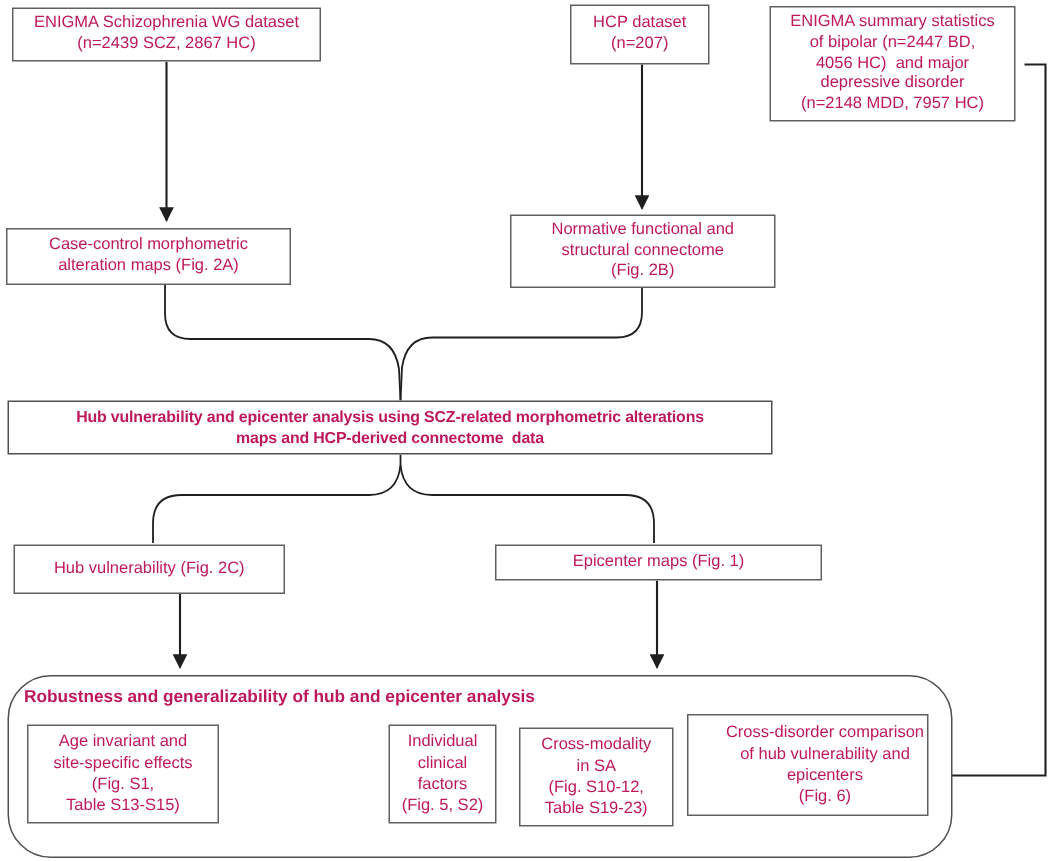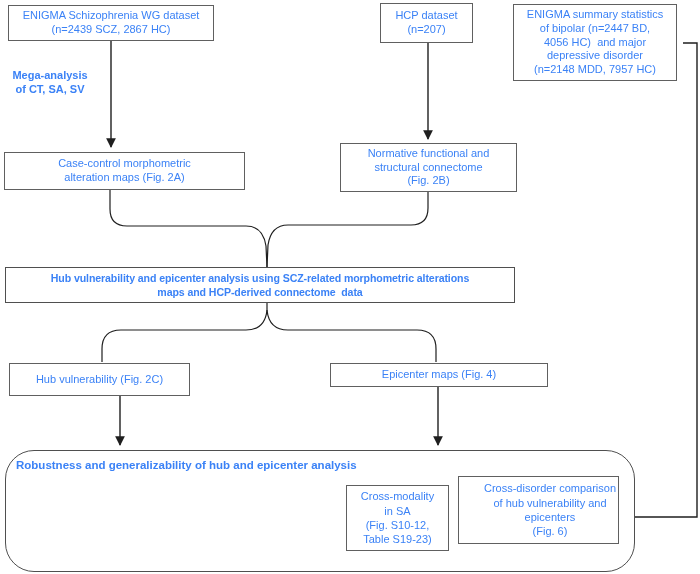--- a/index.html
+++ b/index.html
@@ -1,18 +1,18 @@
 <!DOCTYPE html>
 <html><head>
 <meta charset="utf-8">
 <style>
   html,body{margin:0;padding:0;background:#fff;}
   .stage{
     position:relative;width:700px;height:574px;background:#ffffff;
-    font-family:"Liberation Sans",sans-serif;color:#3b82f6;overflow:hidden;
+    font-family:"Liberation Sans",sans-serif;color:#be185d;overflow:hidden;
   }
   svg.connectors{position:absolute;left:0;top:0;width:700px;height:574px;}
   .node{
     position:absolute;box-sizing:border-box;background:#fff;
     border:1.2px solid #606060;
     display:flex;align-items:center;justify-content:center;
     text-align:center;font-size:11px;line-height:1.27;white-space:pre-wrap;
   }
   .node.analysis{border:1.4px solid #4f4f4f;font-weight:bold;font-size:10.6px;letter-spacing:-0.1px;line-height:1.35;}
   .edge-label{
@@ -66,44 +66,50 @@
 
   <div class="node" style="left:380px;top:3px;width:93px;height:40px;">HCP dataset
 (n=207)</div>
 
   <div class="node" style="left:513px;top:4px;width:164px;height:77px;">ENIGMA summary statistics
 of bipolar (n=2447 BD,
 4056 HC)  and major
 depressive disorder
 (n=2148 MDD, 7957 HC)</div>
 
-  <div class="edge-label" style="left:2px;top:68px;width:96px;">Mega-analysis
-of CT, SA, SV</div>
 
 
-  <div class="node" style="left:4px;top:152px;width:241px;height:38px;">Case-control morphometric
+  <div class="node" style="left:4px;top:152px;width:190px;height:38px;">Case-control morphometric
 alteration maps (Fig. 2A)</div>
 
   <div class="node" style="left:340px;top:143px;width:177px;height:49px;">Normative functional and
 structural connectome
 (Fig. 2B)</div>
 
   <div class="node analysis" style="left:5px;top:267px;width:510px;height:36px;">Hub vulnerability and epicenter analysis using SCZ-related morphometric alterations
 maps and HCP-derived connectome  data</div>
 
   <div class="node" style="left:9px;top:363px;width:181px;height:33px;">Hub vulnerability (Fig. 2C)</div>
 
-  <div class="node" style="left:330px;top:363px;width:218px;height:24px;">Epicenter maps (Fig. 4)</div>
+  <div class="node" style="left:330px;top:363px;width:218px;height:24px;">Epicenter maps (Fig. 1)</div>
 
   <div class="container-box" style="left:5px;top:450px;width:630px;height:122px;border-radius:29px;">
 
     <div class="container-title">Robustness and generalizability of hub and epicenter analysis</div>
 
+    <div class="sub-node" style="left:12px;top:32px;width:128px;height:66px;">Age invariant and
+site-specific effects
+(Fig. S1,
+Table S13-S15)</div>
 
 
+    <div class="sub-node" style="left:253px;top:32px;width:72px;height:66px;">Individual
+clinical
+factors
+(Fig. 5, S2)</div>
 
     <div class="sub-node" style="left:340px;top:34px;width:103px;height:66px;">Cross-modality
 in SA
 (Fig. S10-12,
 Table S19-23)</div>
 
     <div class="sub-node" style="left:452px;top:25px;width:161px;height:68px;padding-left:23px;">Cross-disorder comparison
 of hub vulnerability and
 epicenters
 (Fig. 6)</div>

